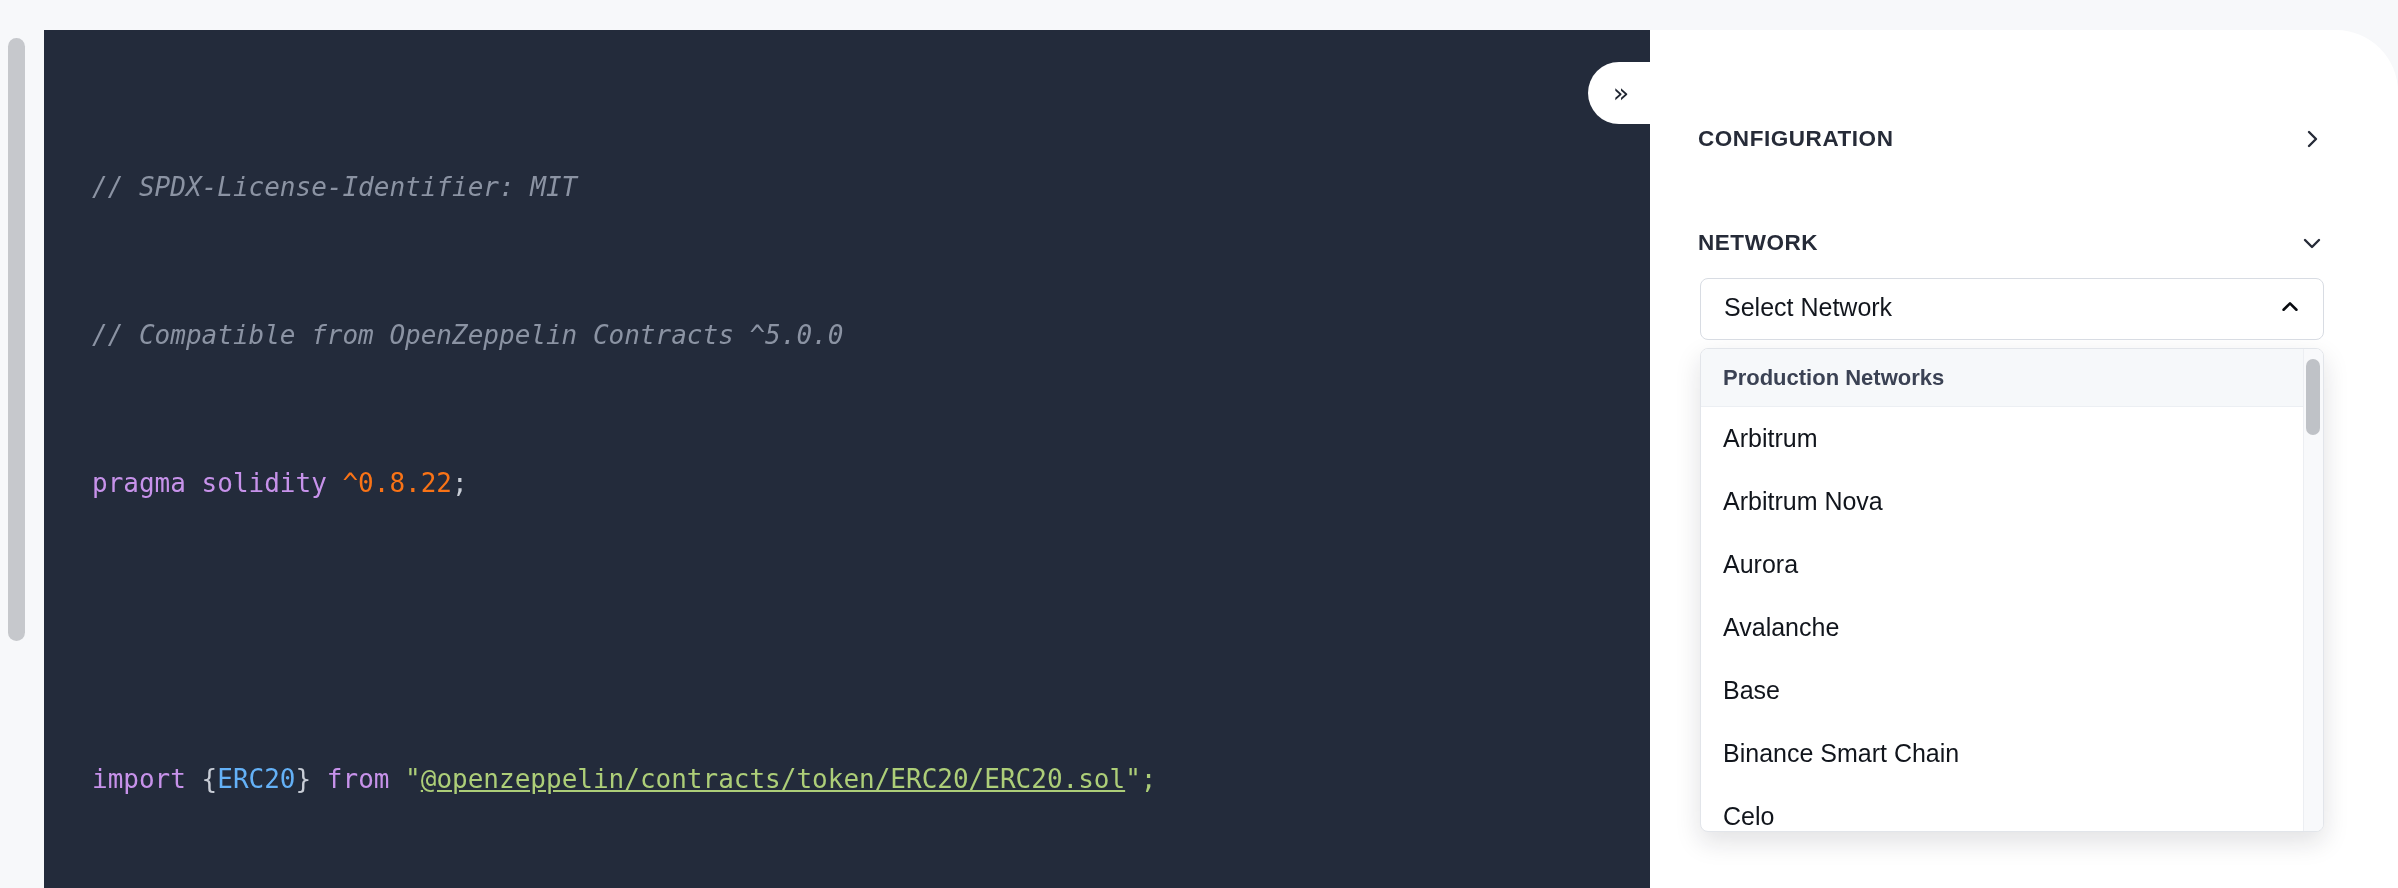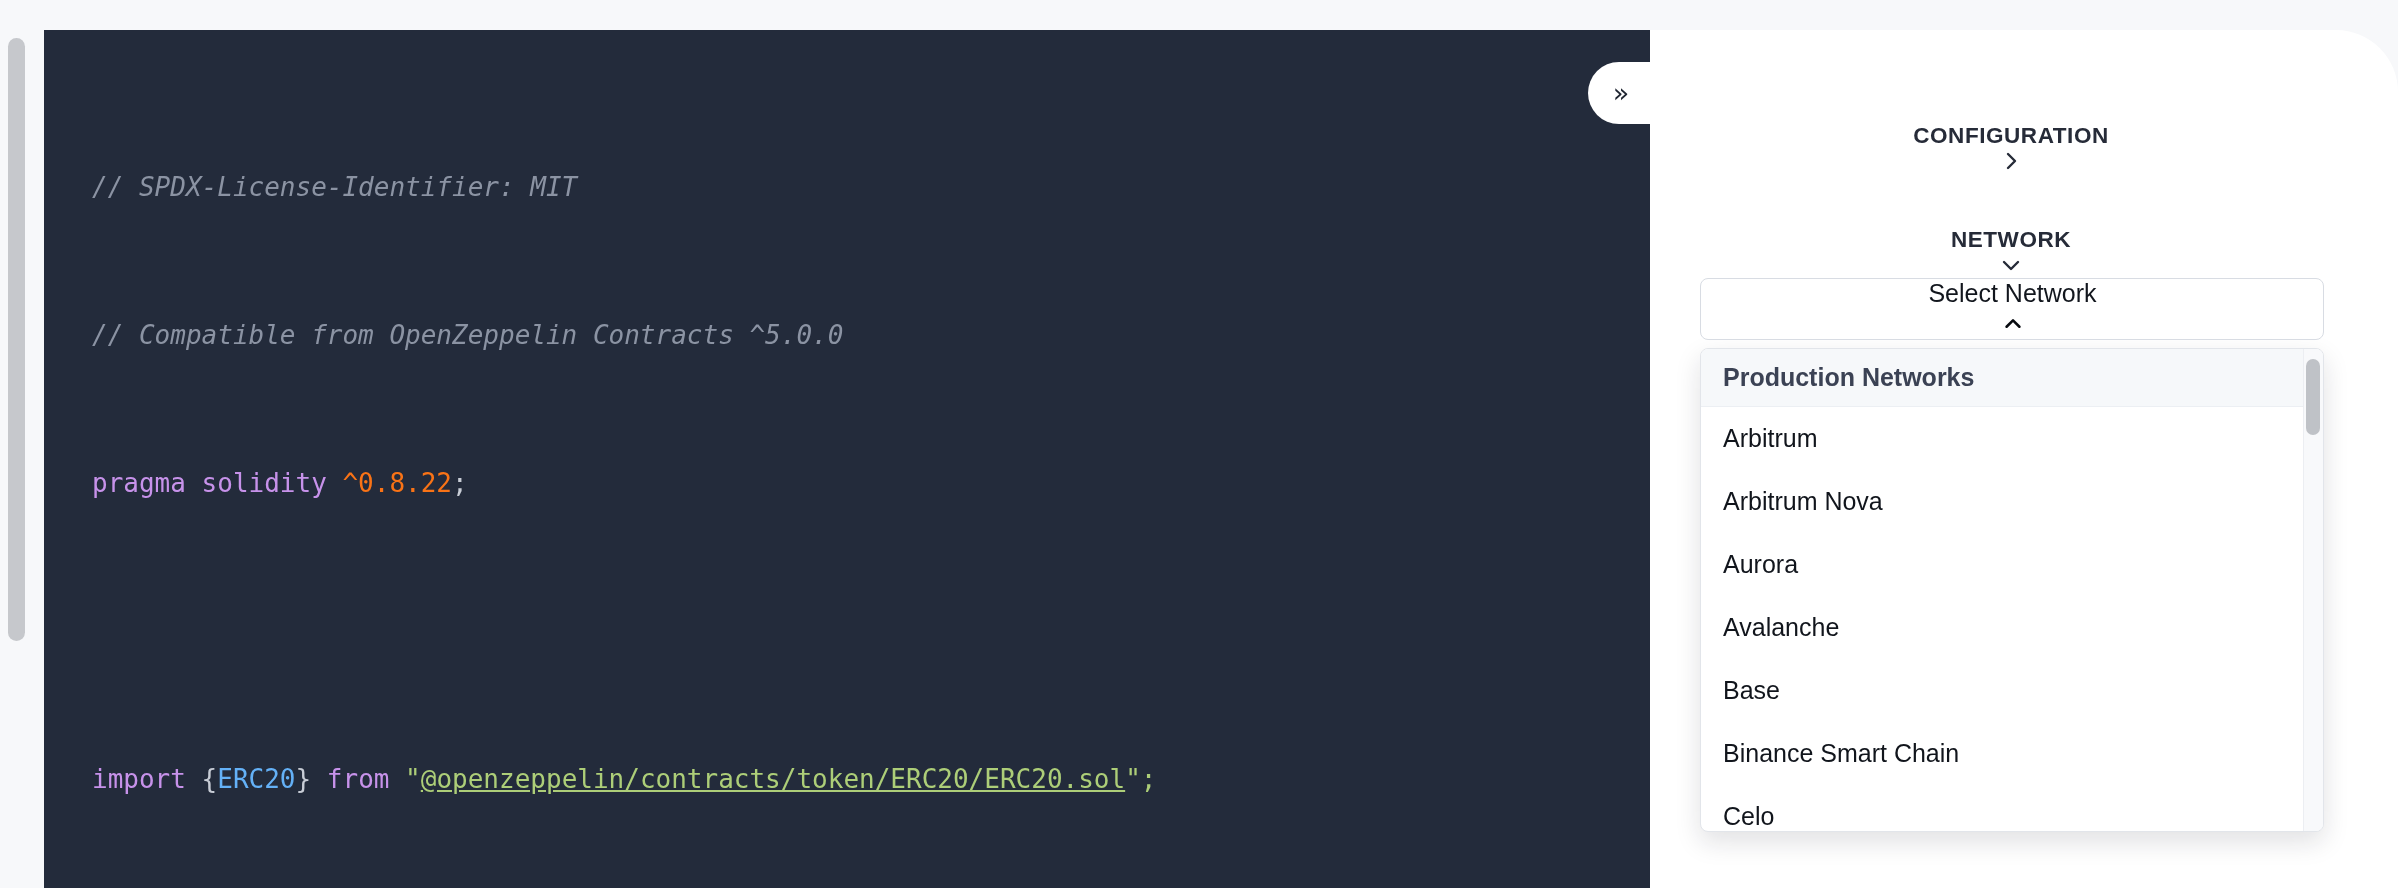--- a/index.html
+++ b/index.html
@@ -111,21 +111,20 @@
 
   .panel-section-header {
     position: absolute;
     left: 48px;
     width: 626px;
     display: flex;
     align-items: center;
     justify-content: space-between;
     cursor: pointer;
     user-select: none;
-    flex-direction: column;
   }
   #section-configuration { top: 93px; height: 32px; }
   #section-network       { top: 197px; height: 32px; }
 
   .panel-section-title {
     font-size: 22.5px;
     font-weight: bold;
     letter-spacing: 0.55px;
     color: #262b38;
     font-family: "Liberation Sans", sans-serif;
@@ -147,21 +146,20 @@
     height: 62px;
     background: #ffffff;
     border: 1px solid #d8dce3;
     border-radius: 8px;
     display: flex;
     align-items: center;
     justify-content: space-between;
     padding: 0 22px 4px 23px;
     cursor: pointer;
     z-index: 15;
-    flex-direction: column;
   }
   #network-select-value {
     font-size: 25px;
     color: #12161d;
     font-family: "Liberation Sans", sans-serif;
   }
   #network-select-caret { width: 22px; height: 22px; }
 
   
   #network-dropdown {
@@ -185,21 +183,21 @@
     height: 100%;
   }
 
   .dd-group-label {
     height: 58px;
     display: flex;
     align-items: center;
     padding: 0 0 0 22px;
     background: #f6f8fa;
     border-bottom: 1px solid #eceff3;
-    font-size: 25px;
+    font-size: 22px;
     font-weight: bold;
     color: #3b4254;
     font-family: "Liberation Sans", sans-serif;
   }
 
   .dd-option {
     height: 63px;
     display: flex;
     align-items: center;
     padding: 0 0 0 22px;

